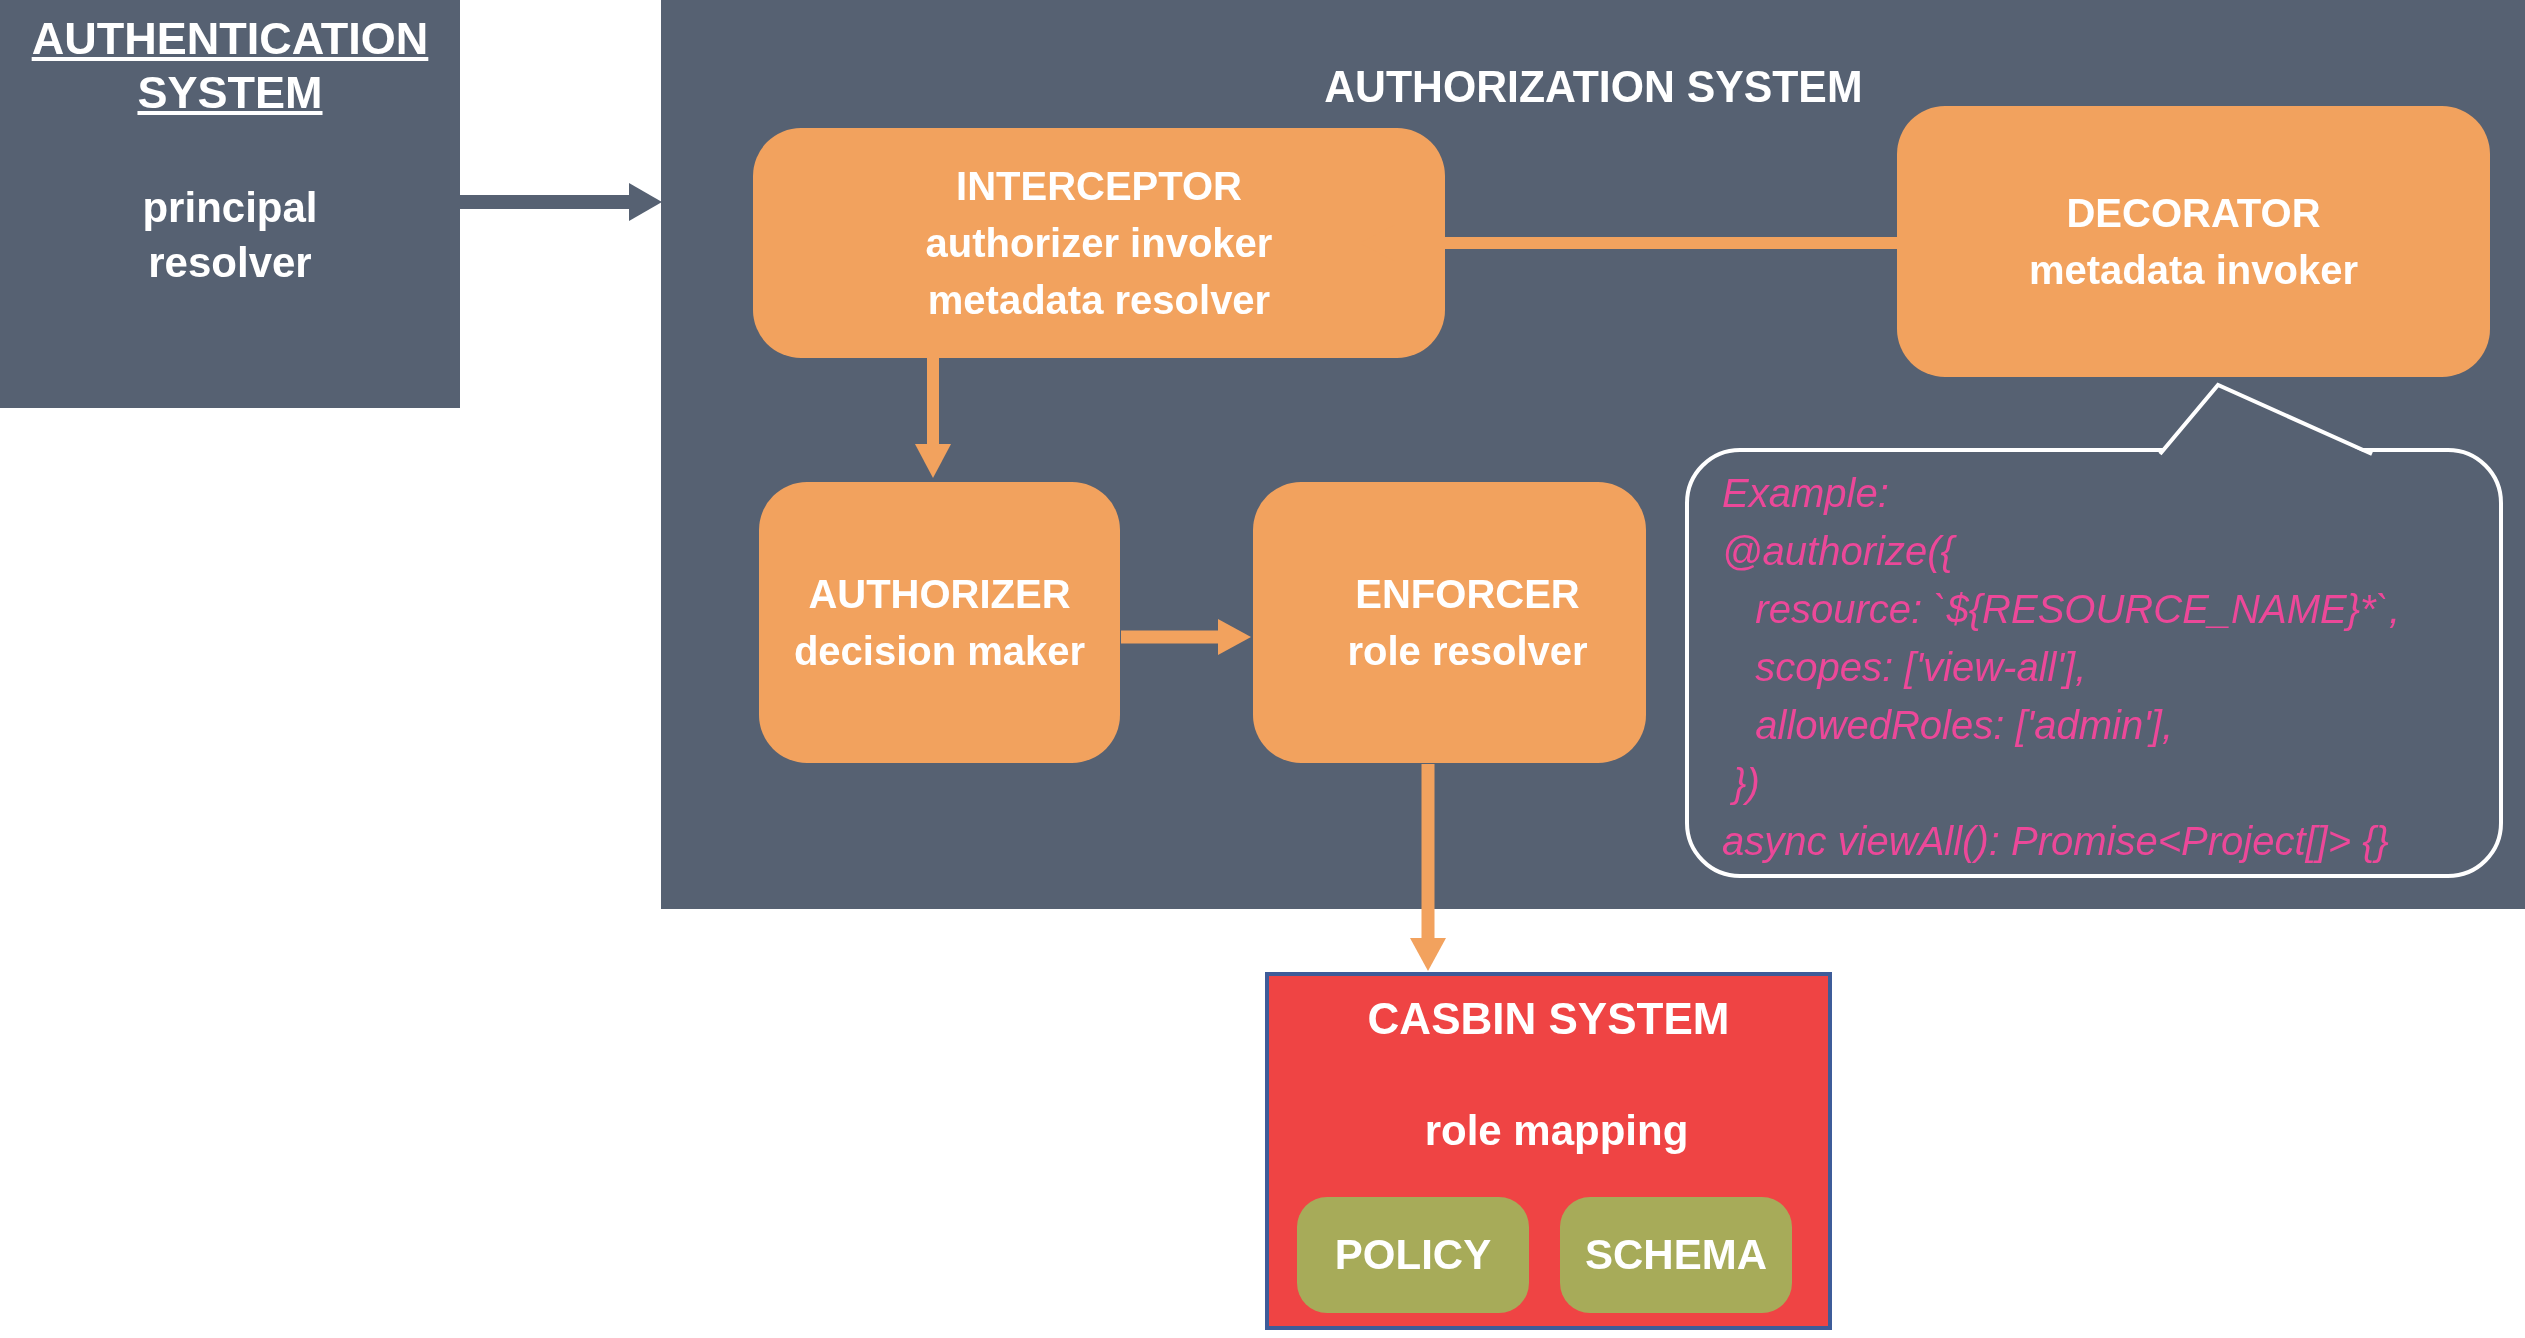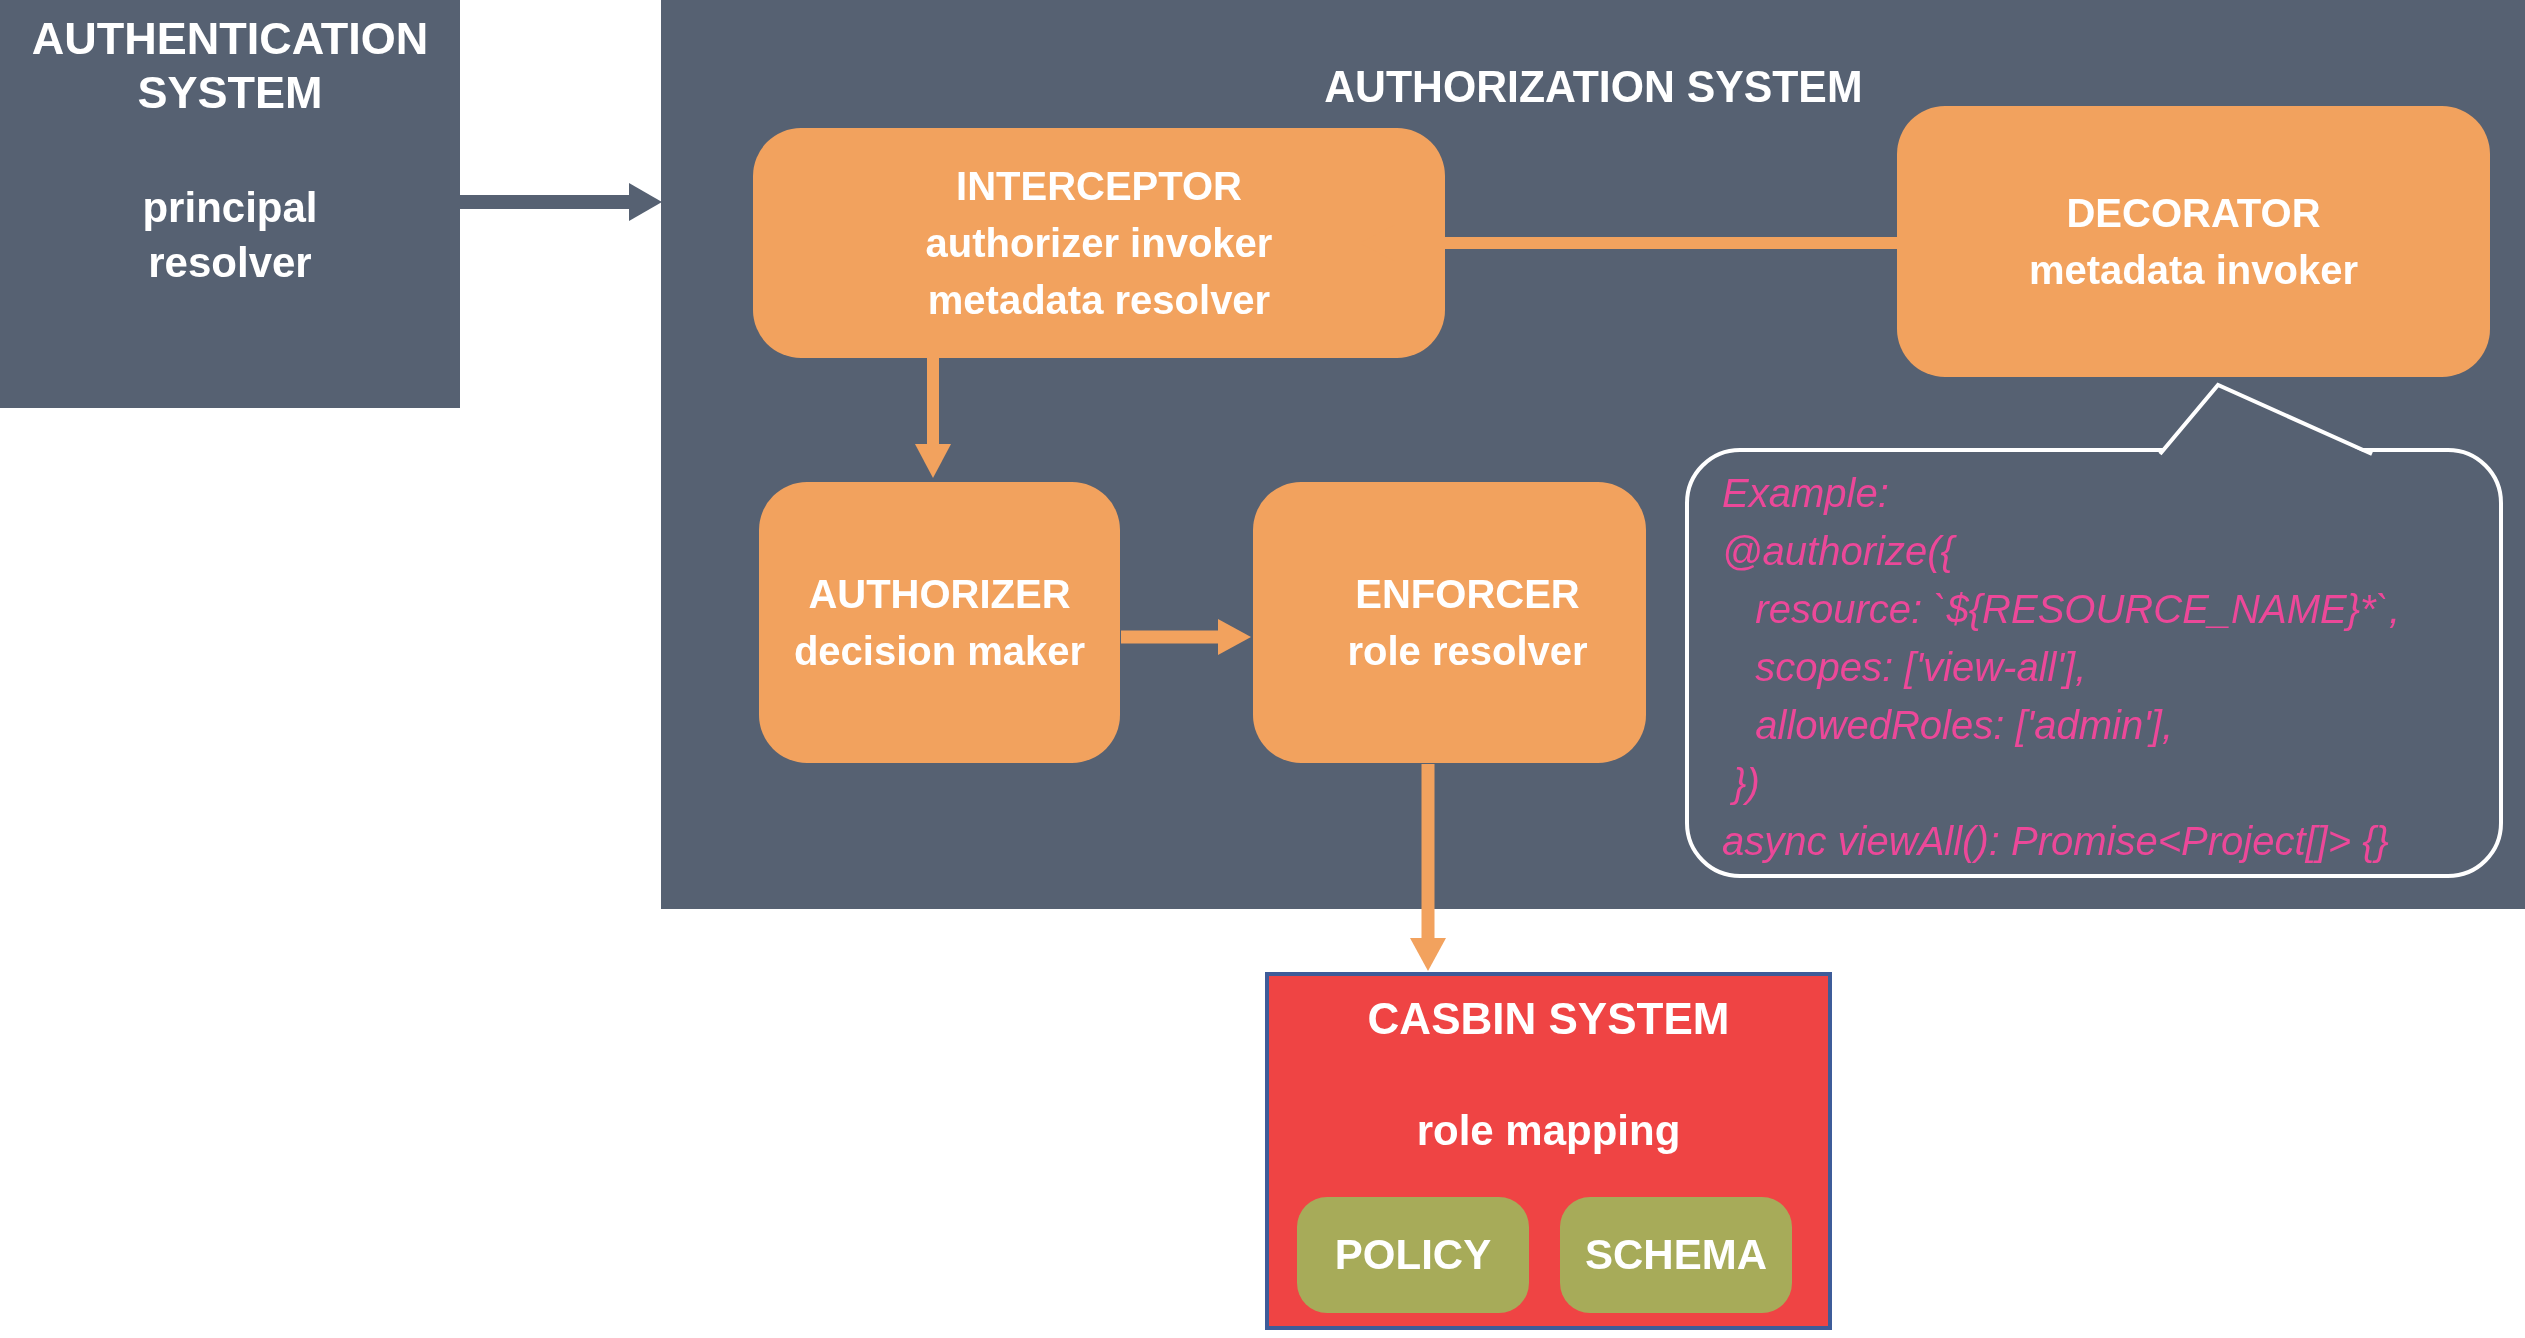--- a/index.html
+++ b/index.html
@@ -13,21 +13,21 @@
   }
   .sysbox{
     position:absolute;
     background:#566172;
   }
   .sys-title{
     position:absolute;left:0;width:100%;
     text-align:center;font-weight:bold;
     white-space:pre-line;
   }
-  .auth-title{top:12px;font-size:45px;line-height:54px;}
+  .auth-title{top:12px;font-size:45px;line-height:54px;text-decoration:underline;}
   .auth-sub{top:180px;font-size:42px;line-height:55px;font-weight:bold;white-space:pre-line;text-align:center;position:absolute;width:100%;}
   .authz-title{top:9px;font-size:45px;line-height:52px;}
   .authz-title .squeeze{display:inline-block;transform:scaleX(0.95);transform-origin:center;}
   .node{
     position:absolute;
     background:#F2A25E;
     border-radius:48px;
     display:flex;flex-direction:column;
     align-items:center;justify-content:center;
     text-align:center;
@@ -49,21 +49,21 @@
     position:absolute;left:1722px;top:464px;
     font-style:italic;font-size:40px;line-height:58px;
     white-space:pre;color:#ec4899;
   }
   .casbin{
     position:absolute;left:1265px;top:972px;width:567px;height:358px;
     box-sizing:border-box;
     background:#ef4444;border:4px solid #3E5C99;
   }
   .casbin-title{top:18px;font-size:44px;line-height:50px;}
-  .casbin-sub{position:absolute;top:128px;left:0;width:100%;text-align:center;font-weight:bold;font-size:42px;line-height:54px;}
+  .casbin-sub{position:absolute;top:128px;left:0;width:100%;text-align:center;font-weight:bold;font-size:42px;line-height:54px;padding-left:8px;}
   .chip{
     position:absolute;top:221px;width:232px;height:116px;
     background:#A7AB59;border-radius:30px;
     display:flex;align-items:center;justify-content:center;
     font-weight:bold;font-size:42px;
   }
   .chip-policy{left:28px;}
   .chip-schema{left:291px;}
   .arrows{position:absolute;left:0;top:0;pointer-events:none;}
 </style>

